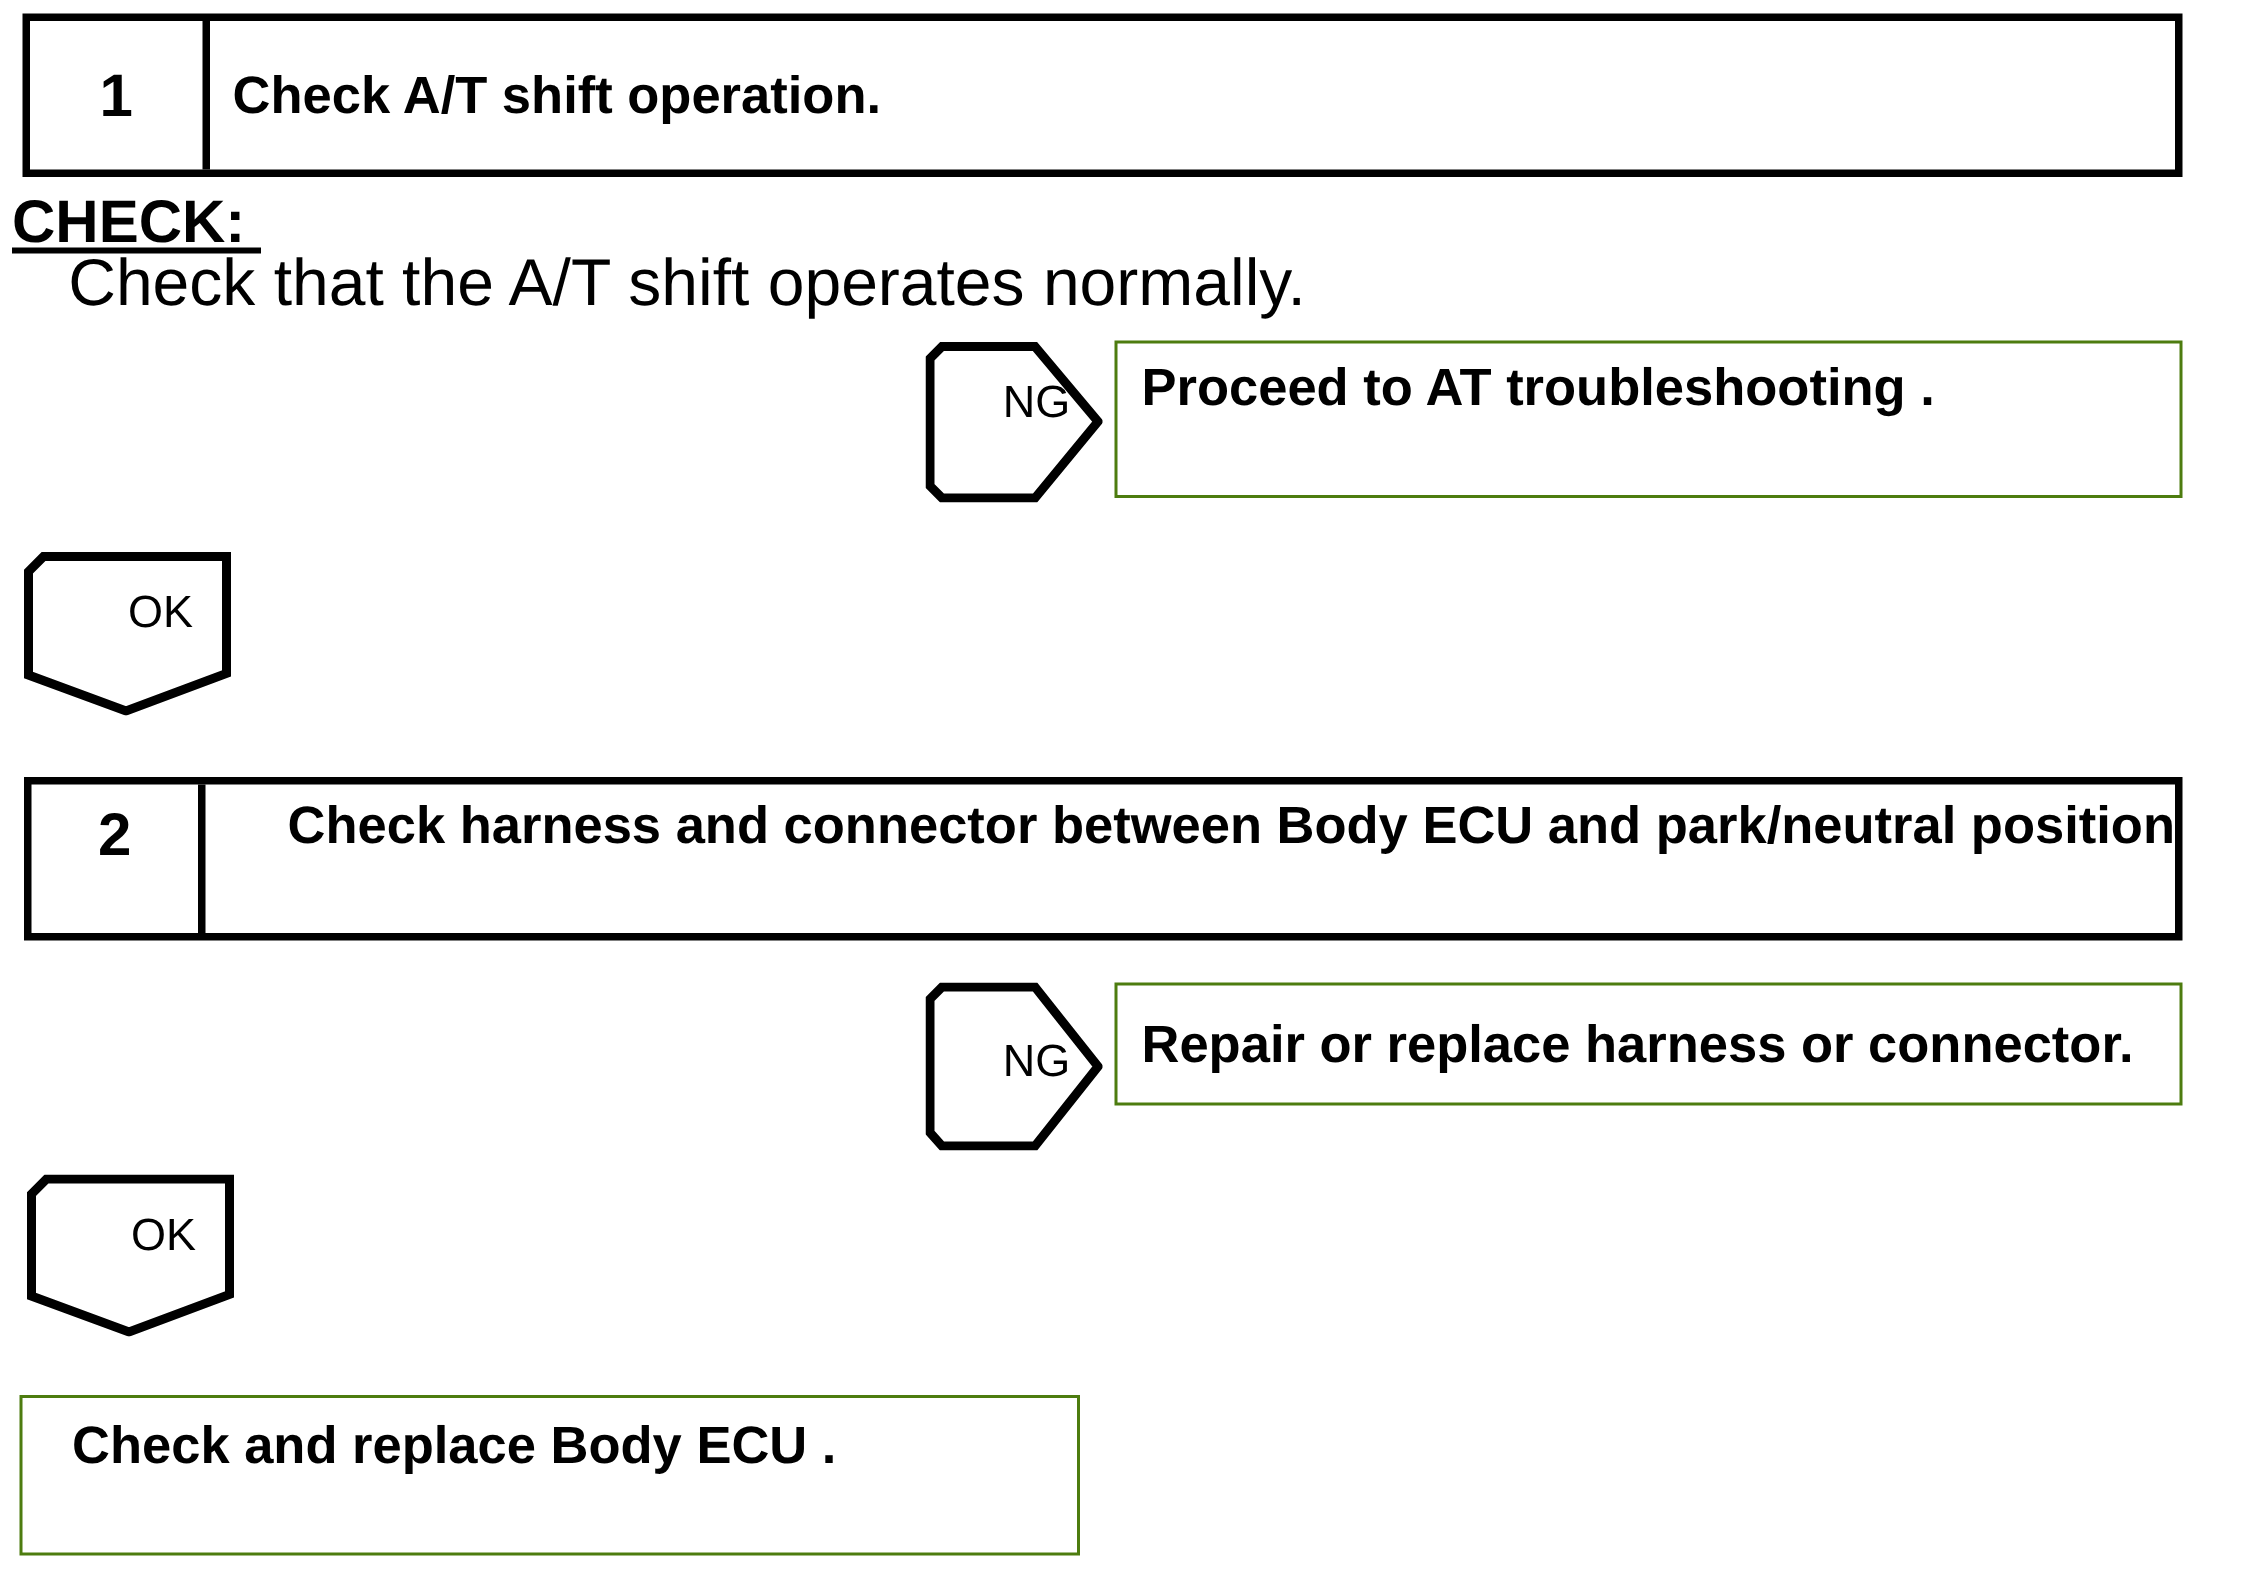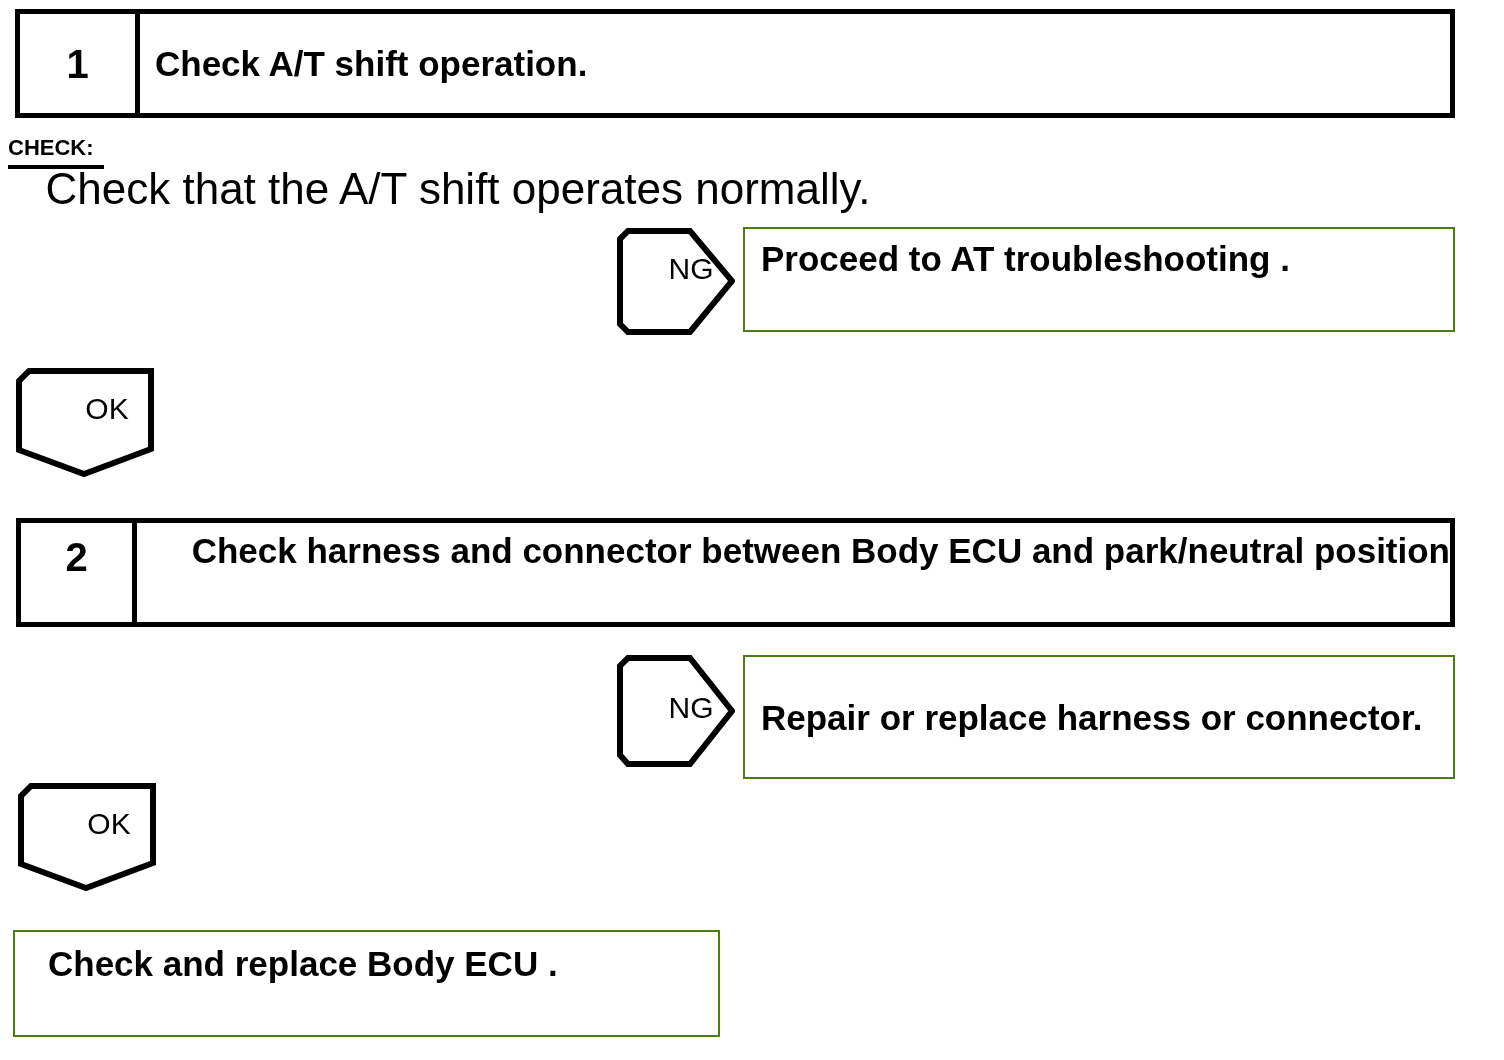--- a/index.html
+++ b/index.html
@@ -42,21 +42,21 @@
     padding-left: 15px;
   }
   .step-title.center { display: flex; align-items: center; }
   .step-title.top { padding-top: 12px; }
   .step-title .line { display: block; text-align: right; }
 
   
   .check-label {
     display: inline-block;
     font-weight: bold;
-    font-size: 22px;
+    font-size: 40px;
     line-height: 28px;
     border-bottom: 4px solid #000;
     padding: 0 10px 3px 0;
   }
   .check-text {
     font-size: 44px;
     line-height: 33px;
     text-align: center;
   }
 
@@ -131,21 +131,21 @@
     </div>
   </div>
 
   <div class="abs shape" style="left:617px; top:655px; width:118px; height:112px;">
     <svg width="118" height="112" viewBox="0 0 118 112">
       <polygon points="11,3 73,3 115,56 73,109 11,109 3,100 3,11" fill="#ffffff" stroke="#000000" stroke-width="6" stroke-linejoin="miter"></polygon>
     </svg>
     <div class="shape-label" style="padding-bottom:6px; padding-right:14px;">NG</div>
   </div>
 
-  <div class="abs action-box v-center" style="left:743px; top:655px; width:712px; height:124px; padding-left:16px;">
+  <div class="abs action-box v-center" style="left:743px; top:655px; width:712px; height:82px; padding-left:16px;">
     <span>Repair or replace harness or connector.</span>
   </div>
 
   <div class="abs shape" style="left:18px; top:783px; width:138px; height:108px;">
     <svg width="138" height="108" viewBox="0 0 138 108">
       <polygon points="13,3 135,3 135,80 68,105 3,81 3,13" fill="#ffffff" stroke="#000000" stroke-width="6" stroke-linejoin="miter"></polygon>
     </svg>
     <div class="shape-label" style="padding-bottom:27px;">OK</div>
   </div>
 

